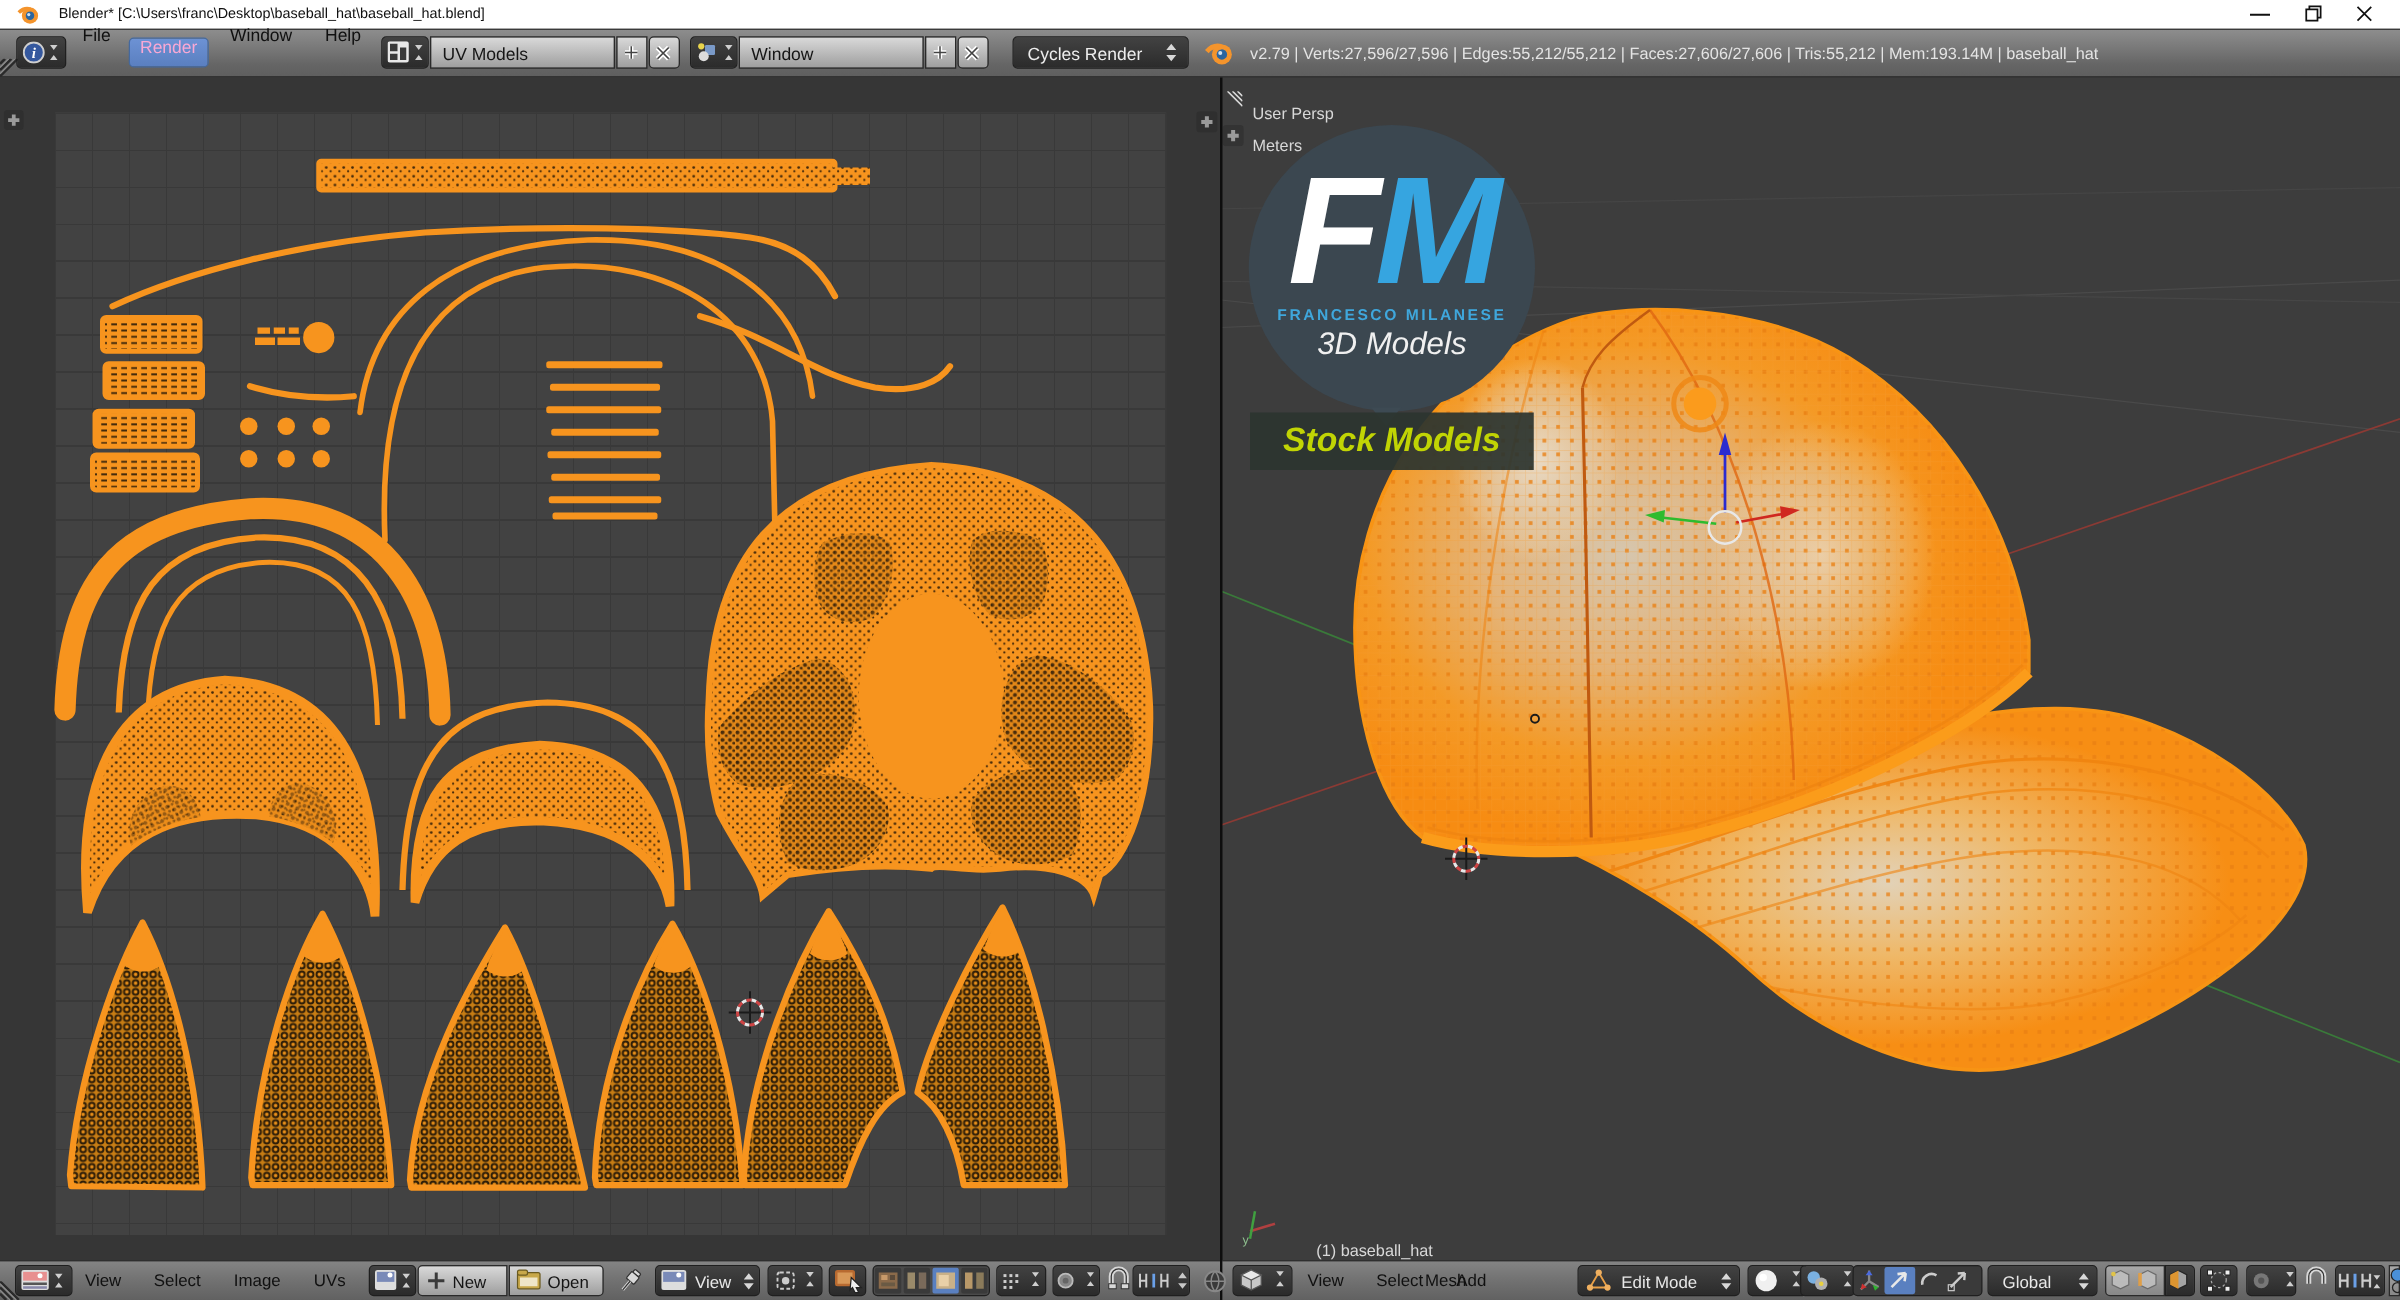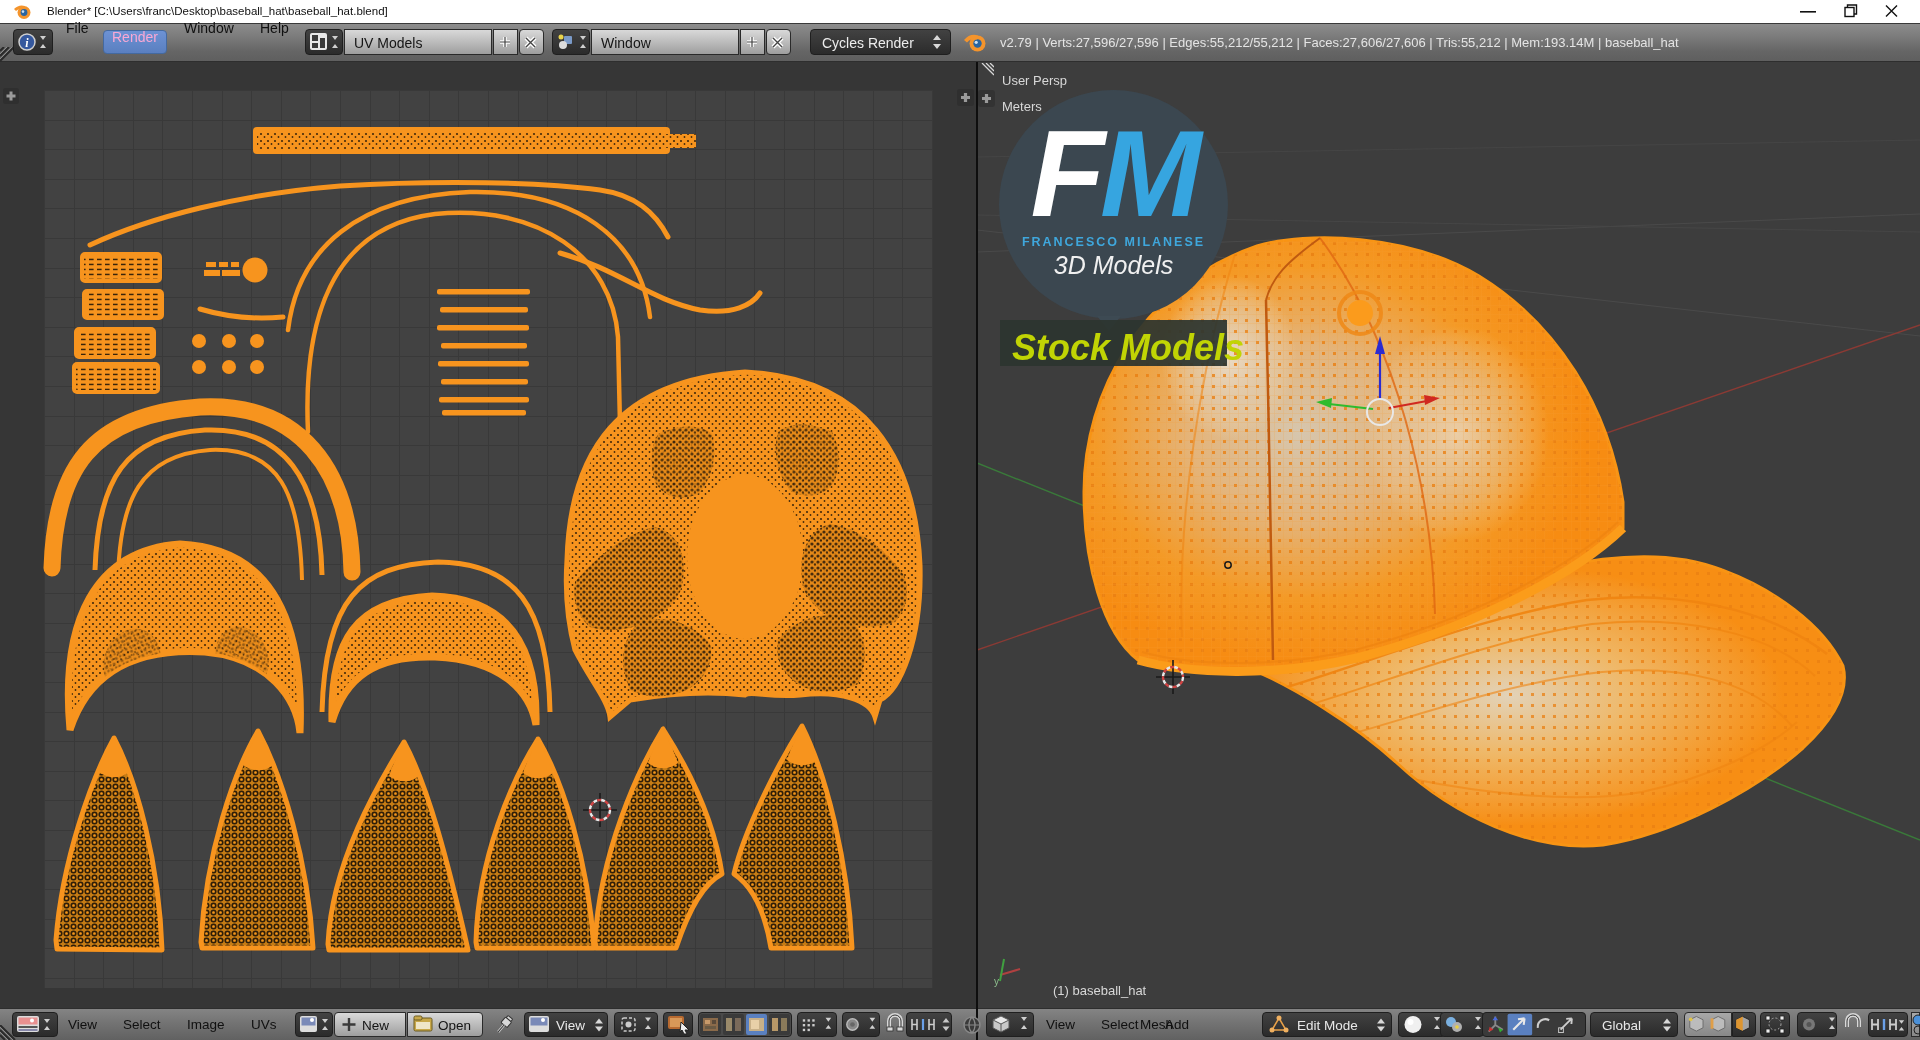--- a/index.html
+++ b/index.html
@@ -23,36 +23,36 @@
 .stats { font-size:13px; color:#e4e4e4; top:35px; }
 
 
 #uved { left:0; top:62px; width:977px; height:946px; background:#363636; }
 #grid { left:44px; top:28px; width:889px; height:898px; background:#424242;
   background-image:
    repeating-linear-gradient(90deg,#393939 0 1px,transparent 1px 29.6px),
    repeating-linear-gradient(180deg,#393939 0 1px,transparent 1px 29.6px);
 }
 #uvsvg { left:0; top:0; }
-#vp { left:977px; top:62px; width:943px; height:946px; background:#3d3d3d; }
+#vp { left:977px; top:72px; width:943px; height:946px; background:#3d3d3d; }
 #divider { left:976px; top:62px; width:2px; height:978px; background:#0e0e0e; }
 .vptext { color:#d8d8d8; font-size:13px; }
 
 
 #fmcirc { left:22px; top:28px; width:229px; height:229px; border-radius:50%; background:#3b4750; }
 #fmtail { left:120px; top:254px; width:0; height:0; border-left:12px solid transparent;
   border-right:12px solid transparent; border-top:15px solid #3d4a53; }
 #fmtext { left:0px; top:14px; width:229px; text-align:center; font-style:italic; font-weight:bold;
   font-size:122px; letter-spacing:-5px; color:#fff; }
 #fmsub { left:0px; top:145px; width:229px; text-align:center; font-size:12.5px; letter-spacing:2px;
   color:#3fa7dc; font-weight:bold; }
 #fmsub2 { left:0px; top:161px; width:229px; text-align:center; font-size:25px; font-style:italic; color:#f0f0f0; }
 #stockbox { left:23px; top:258px; width:227px; height:46px; background:rgba(44,53,47,0.93); }
-#stocktxt { left:0; top:7px; width:227px; text-align:center; font-size:36px; font-style:italic;
-  font-weight:bold; color:#c1d404;margin-left:12px; }
+#stocktxt { left:0; top:7px; width:227px; text-align:center; font-size:27px; font-style:italic;
+  font-weight:bold; color:#c1d404; }
 
 
 .bhead { top:1008px; height:32px;
   background:linear-gradient(180deg,#848484 0%,#737373 45%,#616161 100%);
   border-top:1px solid #2e2e2e; }
 #bheadL { left:0; width:976px; }
 #bheadR { left:978px; width:942px; }
 .btxt { font-size:13.5px; color:#101010; top:1017px; }
 </style>
 </head>

